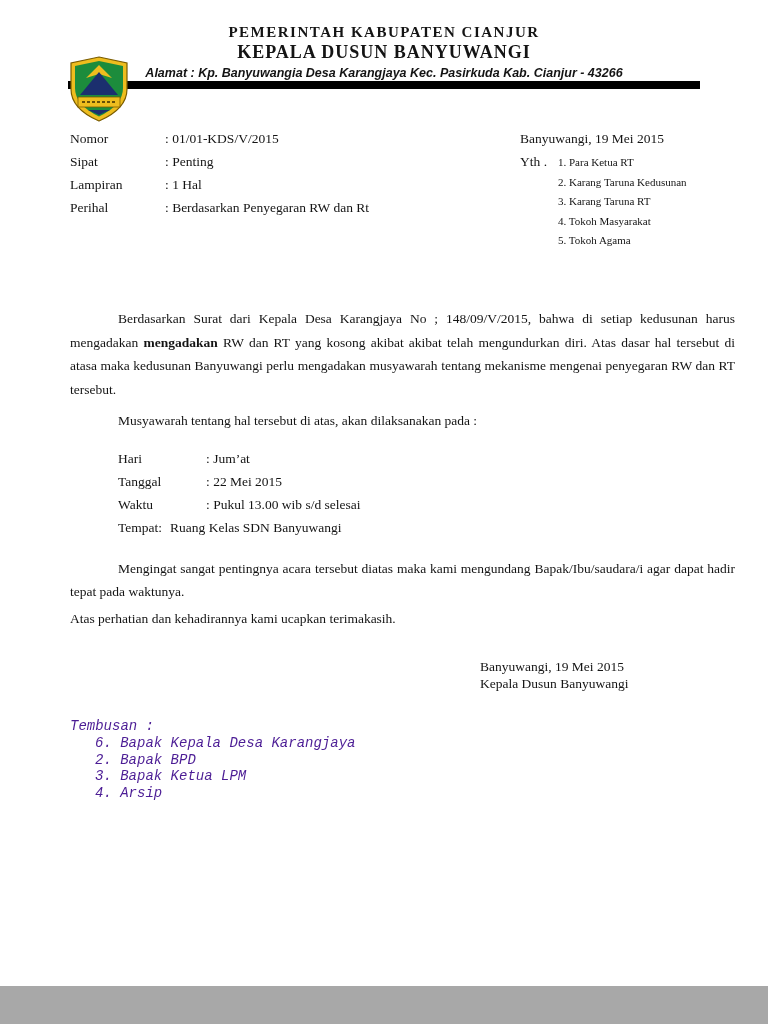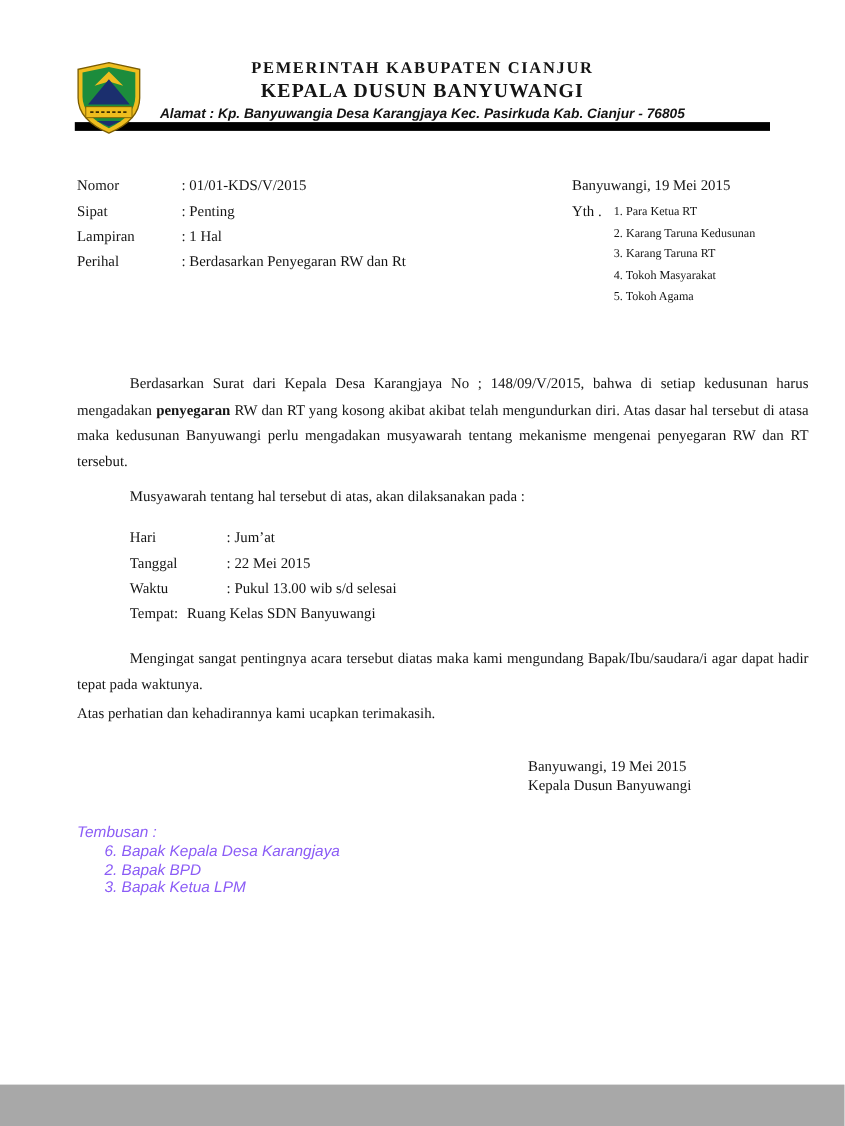--- a/index.html
+++ b/index.html
@@ -9,21 +9,21 @@
     width: 768px;
     height: 1024px;
     margin: 0 auto;
     background: #ffffff;
     font-family: "Liberation Serif", serif;
     color: #141414;
     overflow: hidden;
   }
 
   
-  .letterhead { position: relative; padding-top: 54px; }
+  .letterhead { position: relative; padding-top: 24px; }
   .crest {
     position: absolute;
     left: 68px;
     top: 56px;
     width: 62px;
     height: 66px;
     z-index: 2;
   }
   .lh-text { text-align: center; }
   .lh1 { font-size: 15px; font-weight: bold; letter-spacing: 1.5px; }
@@ -67,24 +67,24 @@
   .p4 { margin-top: 3px; }
 
   
   .signature { margin: 28px 0 0 480px; font-size: 13.5px; }
   .sig-line { line-height: 17px; }
   .sig-name { margin-top: 42px; font-weight: bold; letter-spacing: 0.5px; }
 
   
   .tembusan {
     margin: 26px 0 0 70px;
-    font-family: Liberation Sans, sans-serif;
+    font-family: Liberation Mono, monospace;
     font-style: italic;
     font-size: 14px;
-    color: #8b5cf6;
+    color: #4c1d95;
   }
   .tembusan-heading { line-height: 17px; }
   .tembusan-item { margin-left: 25px; line-height: 16.5px; }
 
   
   .scan-footer {
     position: absolute;
     left: 0; right: 0; bottom: 0;
     height: 38px;
     background: #a8a8a8;
@@ -104,21 +104,21 @@
         <path d="M31 16 L50 39 L12 39 Z" fill="#1b2f6e"></path>
         <rect x="10" y="41" width="42" height="10" fill="#eebd1e" stroke="#7a5c00" stroke-width="0.8"></rect>
         <line x1="14" y1="46" x2="48" y2="46" stroke="#3a2d00" stroke-width="1.6" stroke-dasharray="3 2"></line>
         <path d="M20 54 L42 54 L31 59 Z" fill="#1b2f6e"></path>
       </svg>
     </div>
     <div class="lh-text">
       <div class="lh1">PEMERINTAH  KABUPATEN CIANJUR</div>
       <div class="lh3">KEPALA DUSUN BANYUWANGI</div>
     </div>
-    <div class="lh-address">Alamat : Kp. Banyuwangia  Desa Karangjaya Kec. Pasirkuda  Kab. Cianjur - 76805</div>
+    <div class="lh-address">Alamat : Kp. Banyuwangia  Desa Karangjaya Kec. Pasirkuda  Kab. Cianjur - 43266</div>
     <div class="lh-rule"></div>
   </div>
 
   <div class="meta-wrap">
     <div class="meta-left">
       <div class="meta-row">
         <span class="meta-label">Nomor</span>
         <span class="meta-value">: 01/01-KDS/V/2015</span>
       </div>
       <div class="meta-row">
@@ -144,21 +144,21 @@
           <div>2.  Karang Taruna Kedusunan</div>
           <div>3.  Karang Taruna RT</div>
           <div>4.  Tokoh Masyarakat</div>
           <div>5.  Tokoh Agama</div>
         </div>
       </div>
     </div>
   </div>
 
   <div class="body-block">
-    <p class="para-indent"><span>Berdasarkan Surat dari Kepala Desa Karangjaya No ; 148/09/V/2015, bahwa di setiap kedusunan harus mengadakan </span><b>penyegaran</b><span> RW dan RT yang kosong akibat akibat telah mengundurkan diri. Atas dasar hal tersebut di atasa maka kedusunan Banyuwangi perlu mengadakan musyawarah tentang mekanisme mengenai penyegaran RW dan RT tersebut.</span></p>
+    <p class="para-indent"><span>Berdasarkan Surat dari Kepala Desa Karangjaya No ; 148/09/V/2015, bahwa di setiap kedusunan harus mengadakan </span><b>mengadakan</b><span> RW dan RT yang kosong akibat akibat telah mengundurkan diri. Atas dasar hal tersebut di atasa maka kedusunan Banyuwangi perlu mengadakan musyawarah tentang mekanisme mengenai penyegaran RW dan RT tersebut.</span></p>
 
     <p class="para-indent p2">Musyawarah tentang hal tersebut di atas, akan dilaksanakan pada :</p>
 
     <div class="details">
       <div class="detail-row">
         <span class="detail-label">Hari</span>
         <span class="detail-value">: Jum’at</span>
       </div>
       <div class="detail-row">
         <span class="detail-label">Tanggal</span>
@@ -181,17 +181,18 @@
   <div class="signature">
     <div class="sig-line">Banyuwangi, 19 Mei 2015</div>
     <div class="sig-line">Kepala Dusun Banyuwangi</div>
   </div>
 
   <div class="tembusan">
     <div class="tembusan-heading">Tembusan :</div>
     <div class="tembusan-item">6.  Bapak Kepala Desa Karangjaya</div>
     <div class="tembusan-item">2.  Bapak BPD</div>
     <div class="tembusan-item">3.  Bapak Ketua LPM</div>
+    <div class="tembusan-item">4.  Arsip</div>
   </div>
 
   <div class="scan-footer"></div>
 
 </div>
 
 </body></html>

